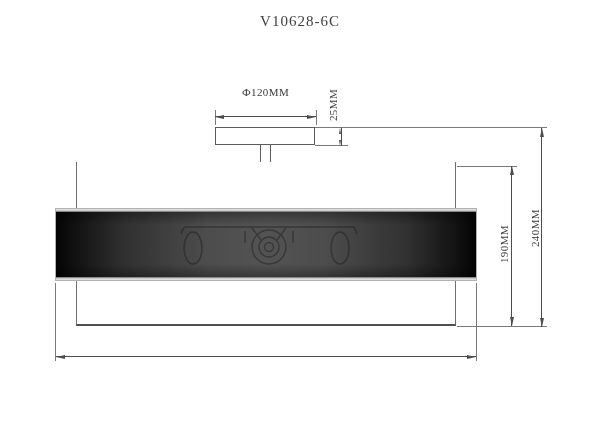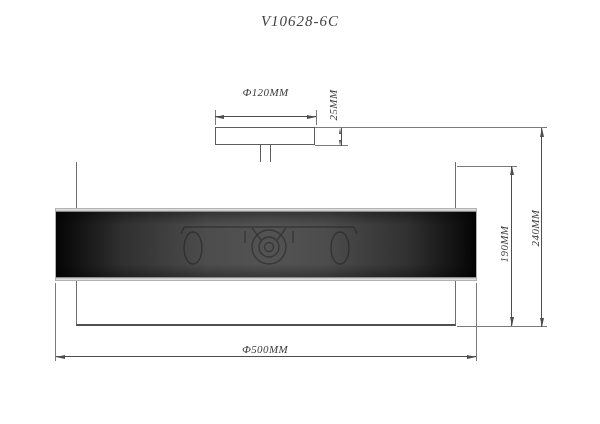--- a/index.html
+++ b/index.html
@@ -1,19 +1,18 @@
 <!DOCTYPE html>
 <html><head>
 <meta charset="utf-8">
 <style>
   html,body{margin:0;padding:0;background:#ffffff;}
   #canvas{
     position:relative;width:589px;height:424px;background:#ffffff;overflow:hidden;
     font-family:"Liberation Serif","DejaVu Serif",serif;
-    font-style:italic;
   }
   
   .oline{position:absolute;background:#5c5c5c;}
   
   .xline{position:absolute;background:#7a7a7a;}
   
   .dline{position:absolute;background:#4d4d4d;}
   .dimtext{
     position:absolute;color:#3c3c3c;font-size:11px;letter-spacing:0.4px;
     white-space:nowrap;line-height:12px;
@@ -131,15 +130,14 @@
   <div class="dline" style="left:541px;top:127.5px;width:1px;height:199px;"></div>
   <div class="ar ar-up" style="left:539.5px;top:127.5px;"></div>
   <div class="ar ar-down" style="left:539.5px;top:317.5px;"></div>
   <div class="dimtext rot" style="left:535px;top:228px;">240MM</div>
 
   <div class="xline" style="left:55px;top:283px;width:1px;height:78px;"></div>
   <div class="xline" style="left:476px;top:283px;width:1px;height:78px;"></div>
   <div class="dline" style="left:56px;top:356px;width:420px;height:1px;"></div>
   <div class="ar ar-left" style="left:56px;top:354.5px;"></div>
   <div class="ar ar-right" style="left:467px;top:354.5px;"></div>
-  <div class="dimtext" style="left:215px;top:343px;width:100px;text-align:center;">Ф500MM</div>
 
 </div>
 
 </body></html>

